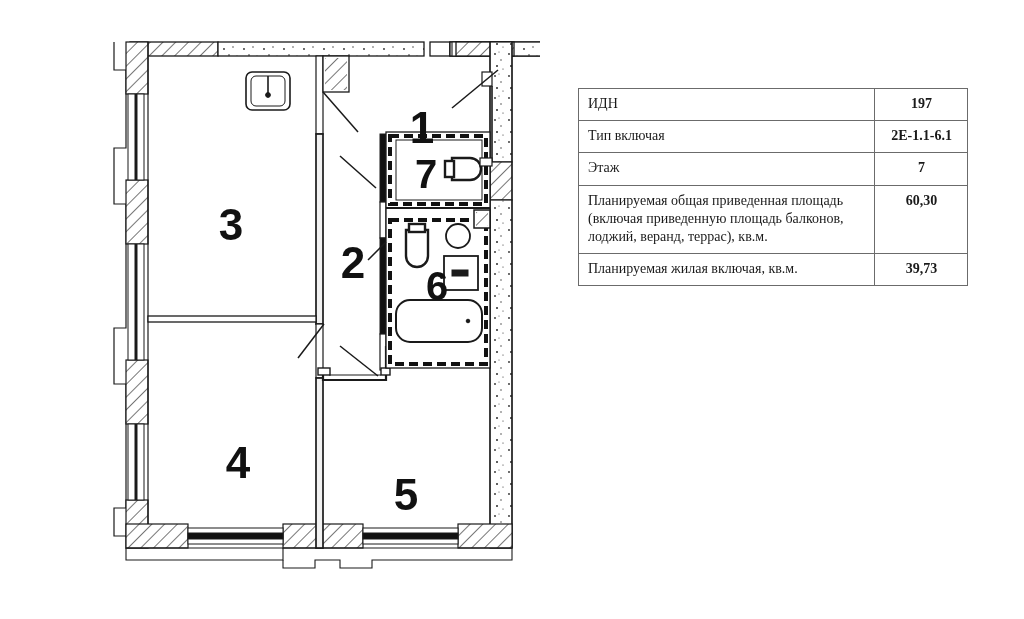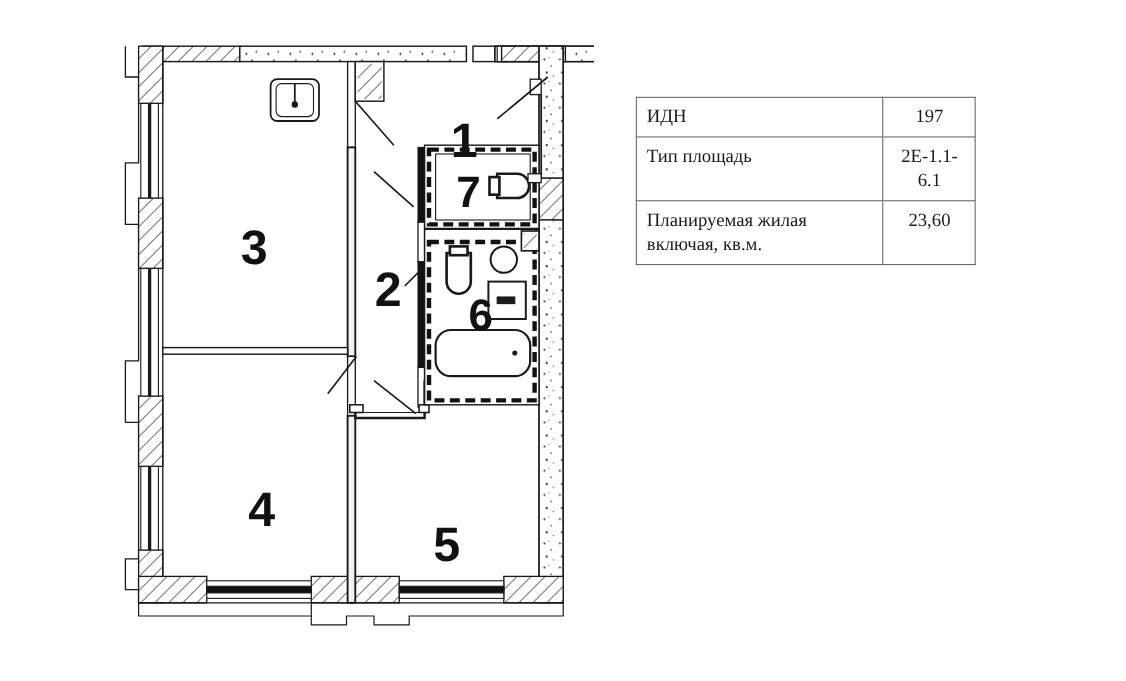--- a/index.html
+++ b/index.html
@@ -9,33 +9,33 @@
     background:#ffffff;
   }
   #root{position:absolute;left:0;top:0;width:1024px;height:619px;}
 
   
   #plan-wrap{position:absolute;left:100px;top:28px;width:440px;height:565px;}
   #plan-svg{display:block;}
 
   
   #spec-table{
-    position:absolute;left:578px;top:88px;width:309px;
+    position:absolute;left:578px;top:88px;width:390px;
     border-collapse:collapse;
-    font-size:17px;
+    font-size:14px;
     color:#1a1a1a;
   }
   #spec-table td{
     border:1px solid #6b6b6b;
     padding:6px 8px 7px 9px;
     vertical-align:top;
     line-height:1.30;
   }
   #spec-table td.lbl{width:310px;text-align:left;font-weight:400;}
-  #spec-table td.val{width:80px;text-align:center;font-weight:400;}
+  #spec-table td.val{width:80px;text-align:center;font-weight:700;}
 </style>
 </head>
 <body>
 
 <div id="root">
 
   <div id="plan-wrap">
     <svg id="plan-svg" width="440" height="565" viewBox="0 0 440 565" xmlns="http://www.w3.org/2000/svg">
 
       <defs>
@@ -237,23 +237,31 @@
     </svg>
   </div>
 
   <table id="spec-table">
     <tbody>
       <tr>
         <td class="lbl">ИДН</td>
         <td class="val">197</td>
       </tr>
       <tr>
-        <td class="lbl">Тип площадь</td>
+        <td class="lbl">Тип включая</td>
         <td class="val">2Е-1.1-6.1</td>
       </tr>
       <tr>
+        <td class="lbl">Этаж</td>
+        <td class="val">7</td>
+      </tr>
+      <tr>
+        <td class="lbl">Планируемая общая приведенная площадь (включая приведенную площадь балконов, лоджий, веранд, террас), кв.м.</td>
+        <td class="val">60,30</td>
+      </tr>
+      <tr>
         <td class="lbl">Планируемая жилая включая, кв.м.</td>
-        <td class="val">23,60</td>
+        <td class="val">39,73</td>
       </tr>
     </tbody>
   </table>
 
 </div>
 
 </body></html>

